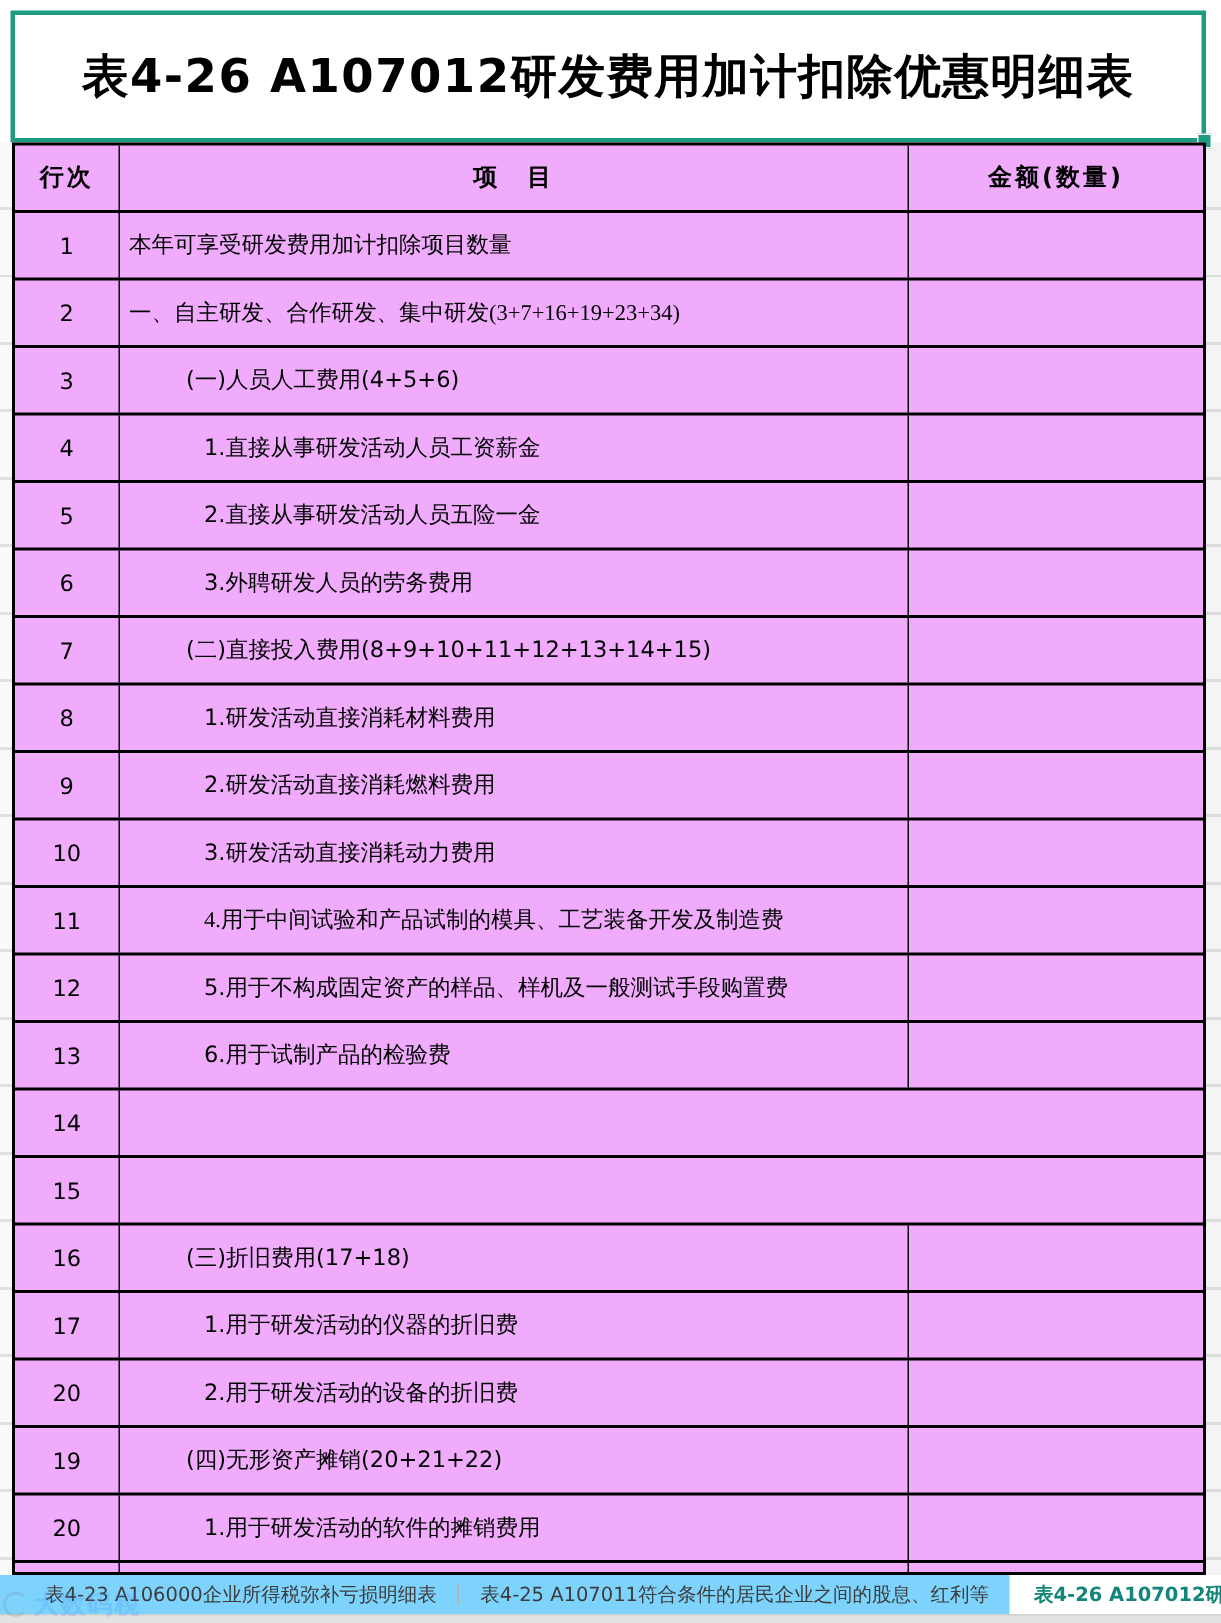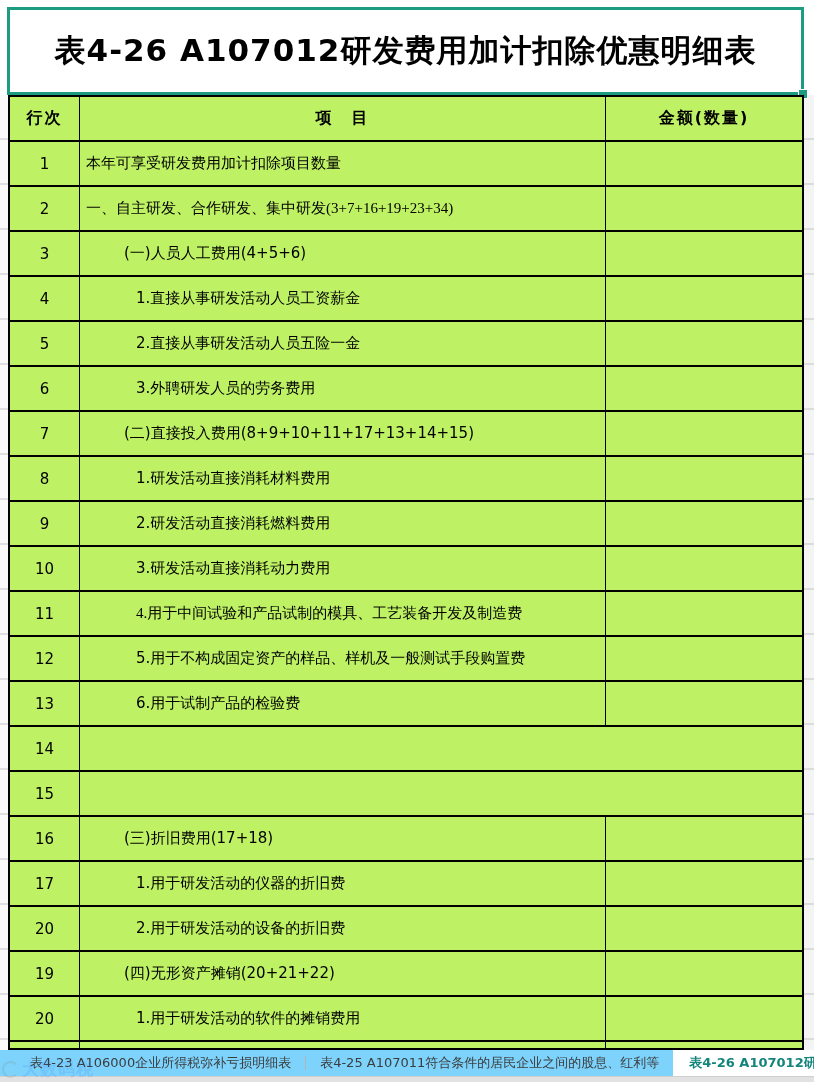--- a/index.html
+++ b/index.html
@@ -25,21 +25,21 @@
   
   .margin-strip{
     position:absolute;top:95px;height:955px;
     background:repeating-linear-gradient(to bottom,#fafafa 0 43px,#e0e0e0 43px 45px);
   }
   .margin-left{left:0;width:8px;}
   .margin-right{left:804px;width:10px;background:repeating-linear-gradient(to bottom,#f4f4f4 0 43px,#dcdcdc 43px 45px);}
   
   .table-area{
     position:absolute;left:8px;top:95px;width:796px;height:955px;
-    box-sizing:border-box;border:2px solid #000;background:#bef264;overflow:hidden;
+    box-sizing:border-box;border:2px solid #000;background:#f0abfc;overflow:hidden;
   }
   .t-row{display:flex;height:45px;box-sizing:border-box;border-bottom:2px solid #000;}
   .t-row:last-child{border-bottom:none;}
   .c-no{width:70px;box-sizing:border-box;border-right:1.5px solid #000;
         display:flex;align-items:center;justify-content:center;
         font-size:15px;color:#000;}
   .c-item{flex:1;box-sizing:border-box;border-right:1.5px solid #000;
         display:flex;align-items:center;font-size:15px;color:#000;
         padding-left:6px;white-space:nowrap;overflow:hidden;}
   .c-amt{width:196px;box-sizing:border-box;display:flex;align-items:center;
@@ -122,21 +122,21 @@
   </div>
 
   <div class="t-row">
     <div class="c-no">6</div>
     <div class="c-item" style="padding-left: 56px;">3.外聘研发人员的劳务费用</div>
     <div class="c-amt"></div>
   </div>
 
   <div class="t-row">
     <div class="c-no">7</div>
-    <div class="c-item" style="padding-left: 44px;">(二)直接投入费用(8+9+10+11+17+13+14+15)</div>
+    <div class="c-item" style="padding-left: 44px;">(二)直接投入费用(8+9+10+11+12+13+14+15)</div>
     <div class="c-amt"></div>
   </div>
 
   <div class="t-row">
     <div class="c-no">8</div>
     <div class="c-item" style="padding-left: 56px;">1.研发活动直接消耗材料费用</div>
     <div class="c-amt"></div>
   </div>
 
   <div class="t-row">

